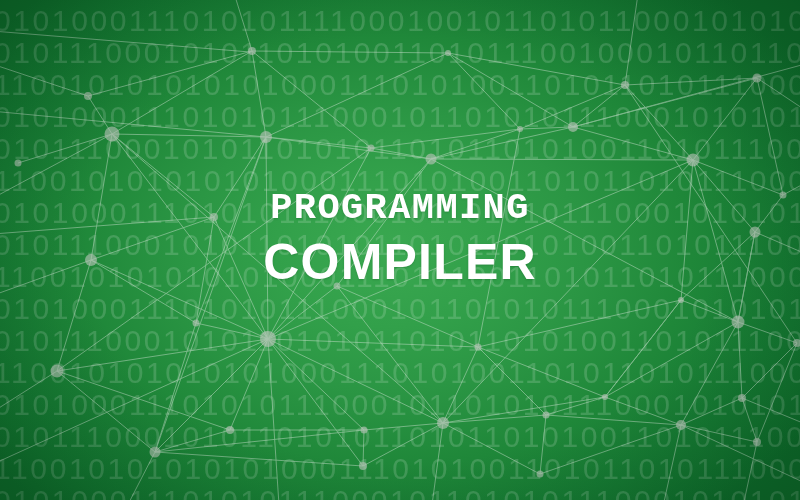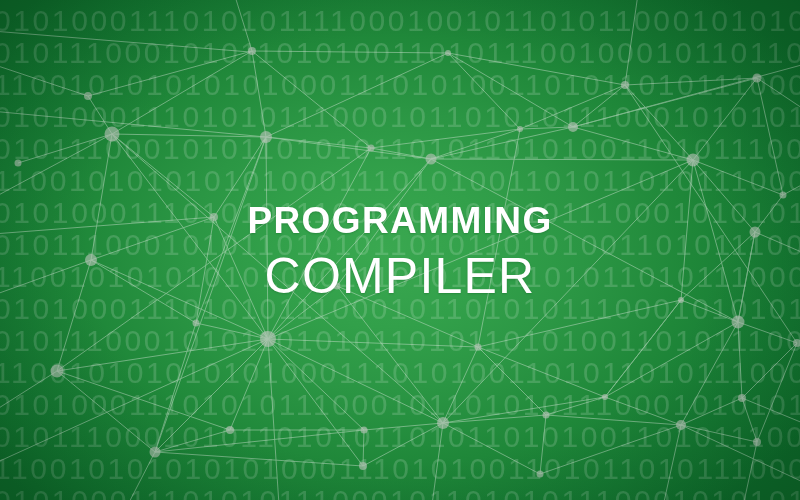--- a/index.html
+++ b/index.html
@@ -68,32 +68,32 @@
   
   .title-block {
     position: absolute;
     left: 0;
     right: 0;
     top: 190px;
     text-align: center;
     color: #ffffff;
   }
   .title-line1 {
-    font-family: Liberation Sans, sans-serif;
+    font-family: Liberation Mono, monospace;
     font-size: 37px;
     font-weight: bold;
     letter-spacing: 1.4px;
     line-height: 1;
-    margin: 12px;
+    margin: 0;
     text-shadow: 0 1px 2px rgba(0,60,20,0.22);
   }
   .title-line2 {
     font-family: "Liberation Sans", sans-serif;
     font-size: 50px;
-    font-weight: normal;
+    font-weight: bold;
     letter-spacing: 1.2px;
     line-height: 1;
     margin: 10px 0 0 0;
     text-shadow: 0 1px 2px rgba(0,60,20,0.22);
   }
 </style>
 </head>
 <body>
 
 <div id="banner">

